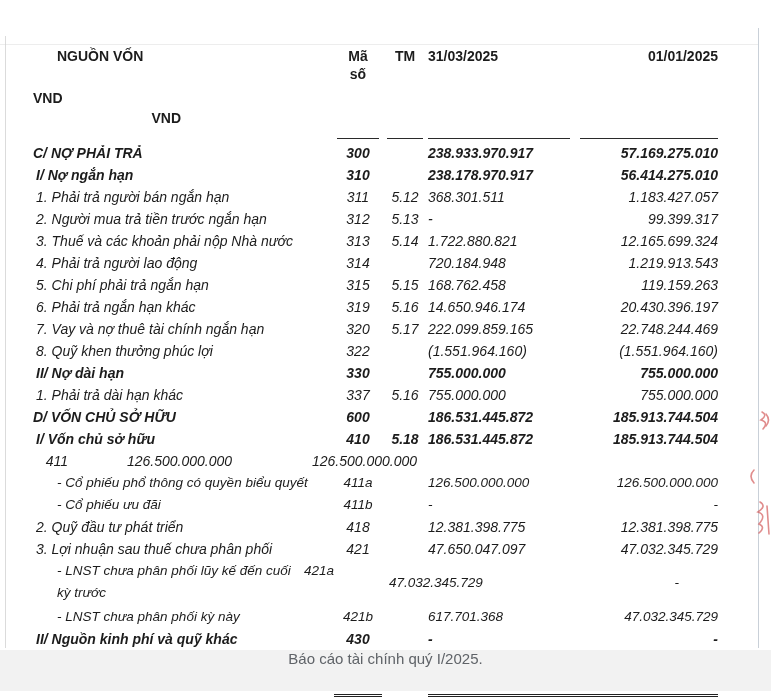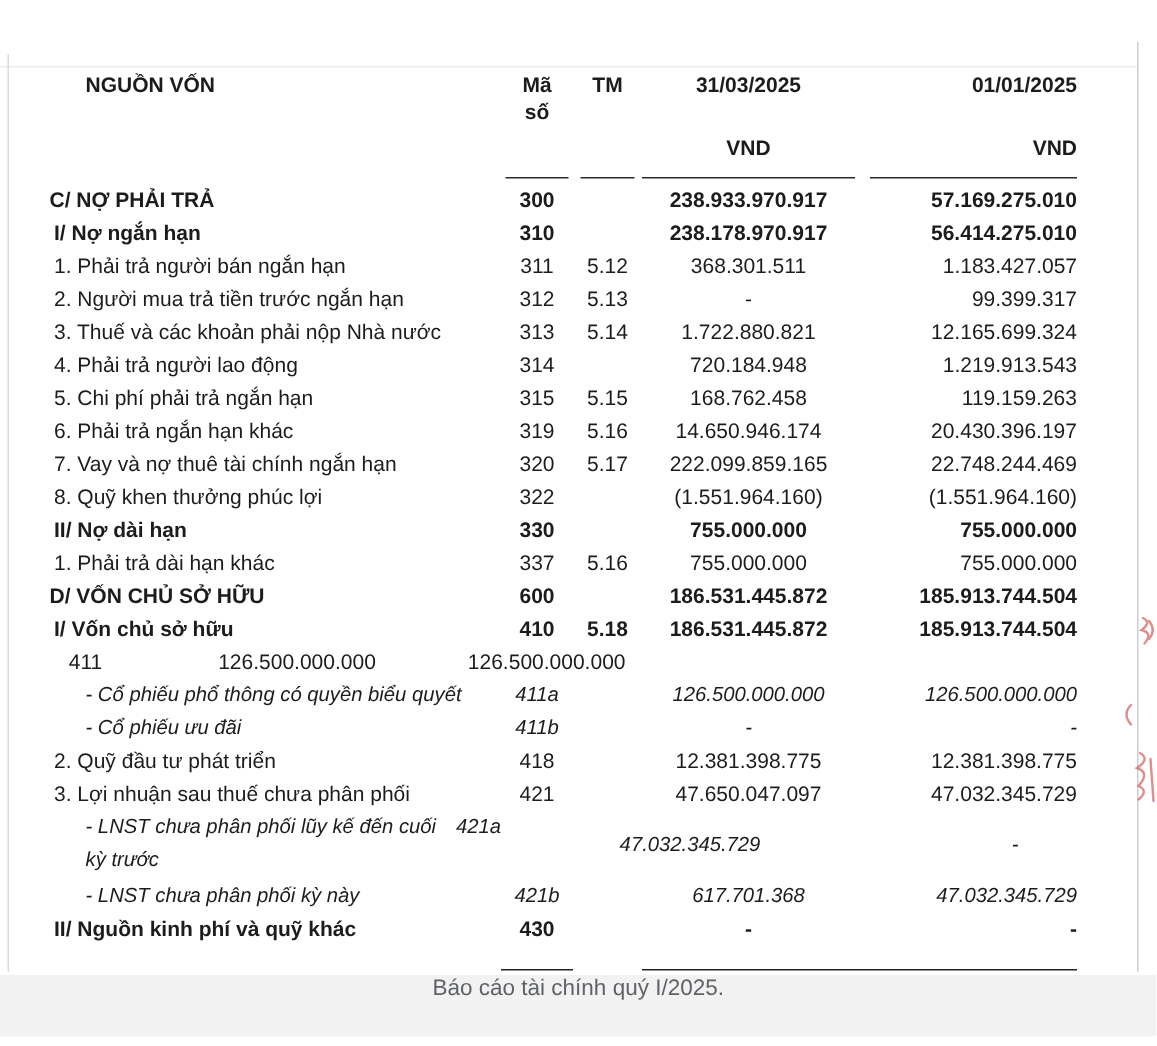--- a/index.html
+++ b/index.html
@@ -10,43 +10,43 @@
     color:#1c1c1c;
   }
   .page{position:absolute;inset:0;}
   
   .edge-left{position:absolute;left:5px;top:36px;width:1px;height:612px;background:#cfcfcf;opacity:.75;}
   .edge-right{position:absolute;left:758px;top:28px;width:1px;height:620px;background:#c9d0d8;}
   .edge-top{position:absolute;left:0;top:44px;width:758px;height:1px;background:#ededed;}
 
   .doc{position:absolute;left:33px;top:46px;width:685px;}
 
-  .row{display:flex;align-items:flex-start;min-height:22px;font-size:14px;line-height:22px;}
+  .row{display:flex;align-items:flex-start;min-height:22px;font-size:14px;line-height:22px;font-style:italic;}
   .c-label{width:301px;box-sizing:border-box;}
   .c-code{width:48px;text-align:center;}
   .c-note{width:46px;text-align:center;}
-  .c-v1{width:142px;text-align:center;}
+  .c-v1{width:142px;text-align:left;}
   .c-v2{width:148px;text-align:right;}
 
   .bold{font-weight:700;}
   .italic{font-style:italic;font-size:13.5px;}
   .indent0 .c-label{padding-left:0;}
   .indent1 .c-label{padding-left:3px;}
   .indent2 .c-label{padding-left:24px;}
 
   .tall{min-height:46px;}
   .tall .c-label{max-width:262px;}
   .tall .c-v1,.tall .c-v2{align-self:center;}
   .tall .c-code{align-self:flex-start;}
 
   
   .hrow1{display:flex;font-weight:700;font-size:14px;line-height:20px;}
   .hrow1 .c-label{padding-left:24px;}
   .hrow2{display:flex;font-weight:700;font-size:14px;line-height:16px;}
-  .hrow3{display:flex;font-weight:700;font-size:14px;line-height:20px;margin-top:6px;}
+  .hrow3{display:flex;font-weight:700;font-size:14px;line-height:20px;margin-top:6px;flex-direction:column;}
   .hrules{display:flex;height:9px;margin-top:2px;}
   .hrules .c-code{border-bottom:1px solid #2a2a2a;margin:0 3px;width:42px;}
   .hrules .c-note{border-bottom:1px solid #2a2a2a;margin:0 5px;width:36px;}
   .hrules .c-v1{border-bottom:1px solid #2a2a2a;}
   .hrules .c-v2{border-bottom:1px solid #2a2a2a;margin-left:10px;width:138px;}
 
   .tbody{margin-top:3px;}
 
   
   .trow{display:flex;align-items:flex-start;margin-top:16px;font-weight:700;font-size:14px;line-height:20px;}

